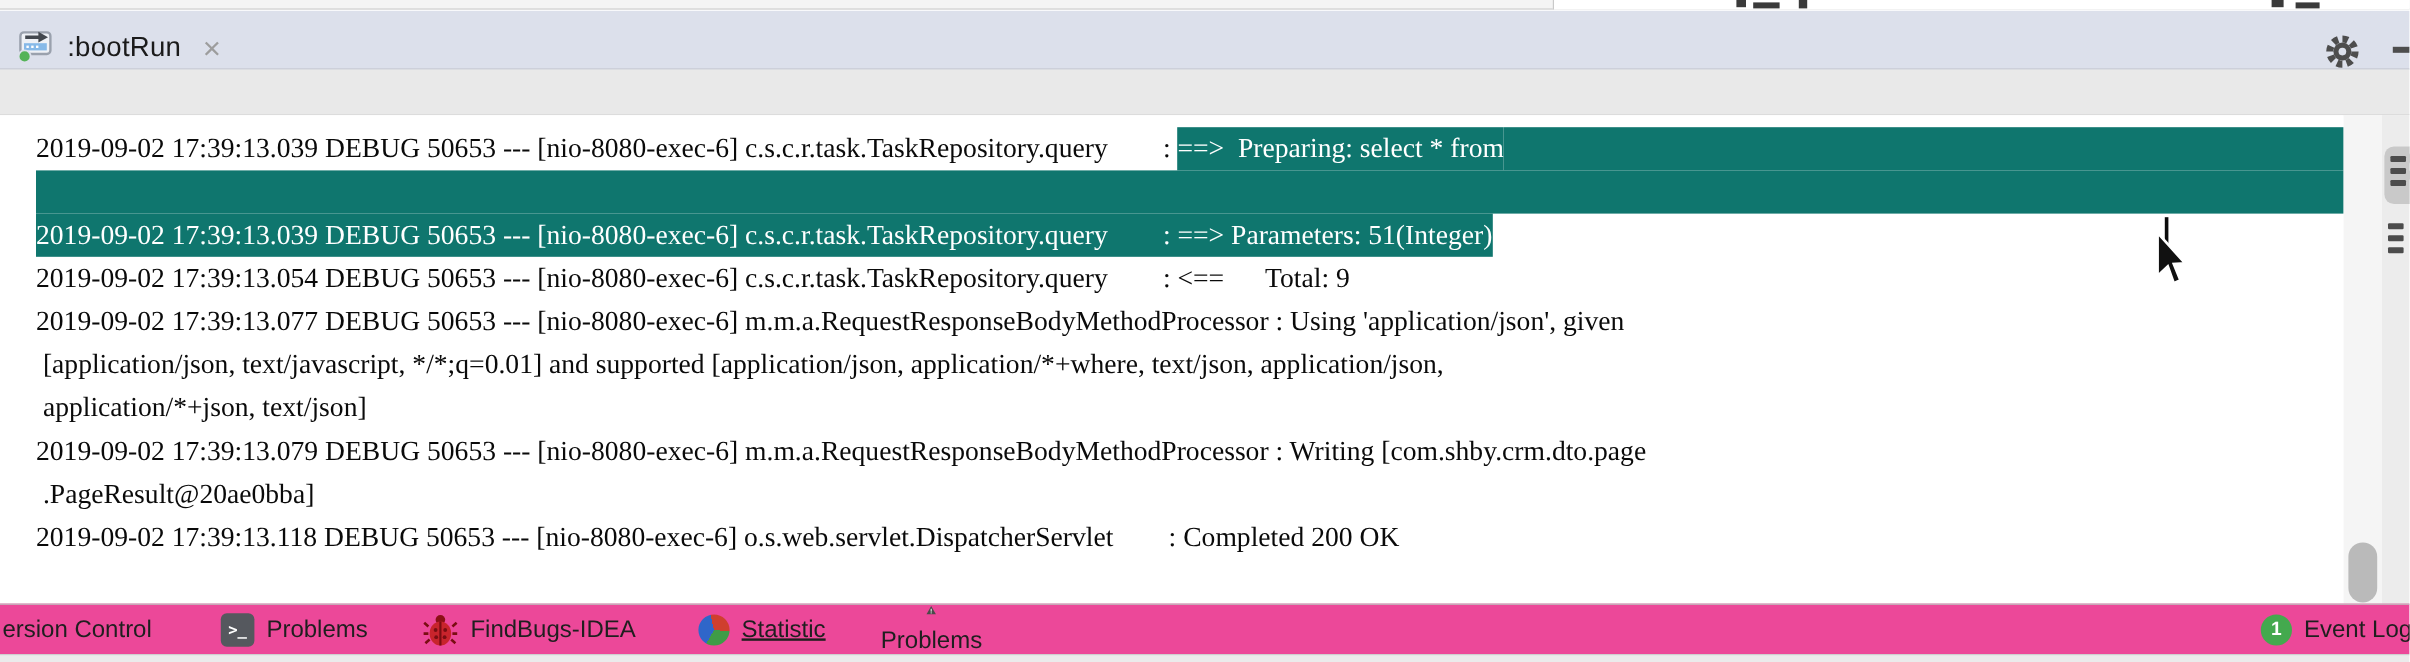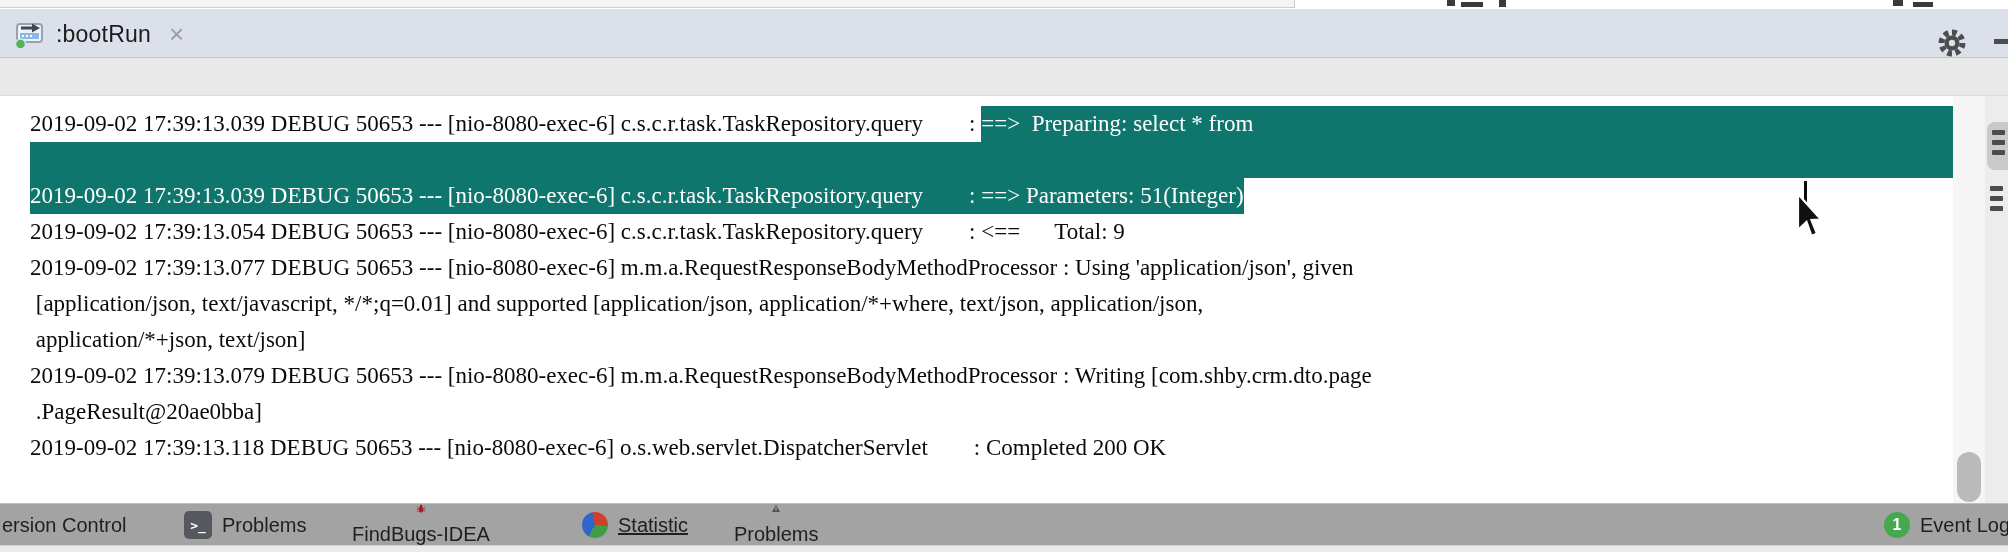--- a/index.html
+++ b/index.html
@@ -8,21 +8,21 @@
   .abs { position:absolute; }
   #stage { position:relative; width:2008px; height:552px; }
 
   
   #top-strip { left:0; top:0; width:2008px; height:8px; background:#f4f4f4; border-bottom:1px solid #cfcfcf; }
   #top-strip .right { position:absolute; left:1294px; top:0; width:714px; height:8px; background:#fff; border-left:1px solid #c9c9c9; }
   .frag { position:absolute; background:#3a3a3a; }
 
   
   #tab-bar { left:0; top:9px; width:2008px; height:49px; background:#dce0eb; border-bottom:1px solid #c3c6cf; }
-  #run-tab { position:absolute; left:14px; top:6px; height:38px; display:flex; align-items:center; gap:10px; }
+  #run-tab { position:absolute; left:14px; top:6px; height:38px; display:flex; align-items:flex-end; gap:10px; }
   #tab-title { font-size:23px; color:#1b1b1b; font-weight:500; letter-spacing:0.2px; }
   #tab-close { font-size:26px; color:#9d9d9d; margin-left:8px; line-height:1; }
   #gear { position:absolute; left:1936px; top:18px; width:32px; height:32px; }
   #minimize { position:absolute; left:1994px; top:30px; width:14px; height:5px; background:#4d4d4d; }
 
   
   #toolbar { left:0; top:58px; width:2008px; height:38px; background:#e9e9e9; border-bottom:1px solid #dcdcdc; }
   .tb-icon { position:absolute; top:65px; width:30px; height:30px; }
   .tb-sep { position:absolute; left:322px; top:63px; width:1px; height:28px; background:#c4c4c4; }
   #tb-right-frag { position:absolute; left:1994px; top:69px; width:14px; height:26px; }
@@ -41,21 +41,21 @@
 
   
   #marks-col { left:1985px; top:96px; width:23px; height:407px; background:#ececec; }
   #scroll-track { left:1953px; top:96px; width:32px; height:407px; background:#f5f5f5; }
   #scroll-thumb { position:absolute; left:4px; top:356px; width:24px; height:50px; background:#bababa; border-radius:12px; }
   #stripe-widget { position:absolute; left:2px; top:26px; width:24px; height:48px; background:#c9c9c9; border-radius:8px 0 0 8px; padding:8px 0 0 5px; }
   #stripe-widget div, #stripe-marks div { width:13px; height:5px; background:#4c4c4c; margin-bottom:5px; border-radius:1px; }
   #stripe-marks { position:absolute; left:5px; top:90px; }
 
   
-  #status-bar { left:0; top:503px; width:2008px; height:42px; background:#a3a3a3; border-top:1px solid #bfbfbf; }
+  #status-bar { left:0; top:503px; width:2008px; height:42px; background:#ec4899; border-top:1px solid #bfbfbf; }
   #bottom-strip { left:0; top:545px; width:2008px; height:7px; background:#ebebeb; border-top:1px solid #cfcfcf; }
   .sb-item { position:absolute; top:0; height:42px; display:flex; align-items:center; gap:10px;
              font-size:20px; color:#1f1f1f; }
   #terminal-glyph { width:28px; height:28px; background:#55585e; border-radius:5px; color:#fff;
                     font-family:"DejaVu Sans Mono", monospace; font-size:13px; font-weight:bold;
                     display:flex; align-items:center; justify-content:center; }
   #statistic-glyph { width:26px; height:26px; border-radius:50%;
                      background:conic-gradient(from 210deg, #2f66c9 0 38%, #cf3f2e 38% 68%, #3f9c47 68% 100%); }
   #eventlog-badge { width:26px; height:26px; border-radius:50%; background:#44a94e; color:#fff;
                     font-size:16px; font-weight:bold; display:flex; align-items:center; justify-content:center; }
@@ -188,21 +188,21 @@
   </div>
 
   <div class="abs" id="status-bar">
     <div class="sb-item" style="left:2px;">
       <span>ersion Control</span>
     </div>
     <div class="sb-item" style="left:184px;">
       <span id="terminal-glyph">&gt;_</span>
       <span>Problems</span>
     </div>
-    <div class="sb-item" style="left:352px;flex-direction:column;">
+    <div class="sb-item" style="left:352px;">
       <svg width="30" height="30" viewBox="0 0 30 30">
         <circle cx="15" cy="6.5" r="4" fill="#8c1016"></circle>
         <path d="M5 12 L1.5 9 M5 18 H1 M6 23 L2.5 26 M25 12 L28.5 9 M25 18 H29 M24 23 L27.5 26" stroke="#7a0d12" stroke-width="2.2"></path>
         <ellipse cx="15" cy="18" rx="9" ry="10" fill="#c8242c"></ellipse>
         <path d="M15 8 V28" stroke="#7a0d12" stroke-width="1.8"></path>
         <circle cx="11" cy="15" r="1.6" fill="#7a0d12"></circle>
           <circle cx="19" cy="15" r="1.6" fill="#7a0d12"></circle>
         <circle cx="11.5" cy="21" r="1.6" fill="#7a0d12"></circle>
           <circle cx="18.5" cy="21" r="1.6" fill="#7a0d12"></circle>
       </svg>

